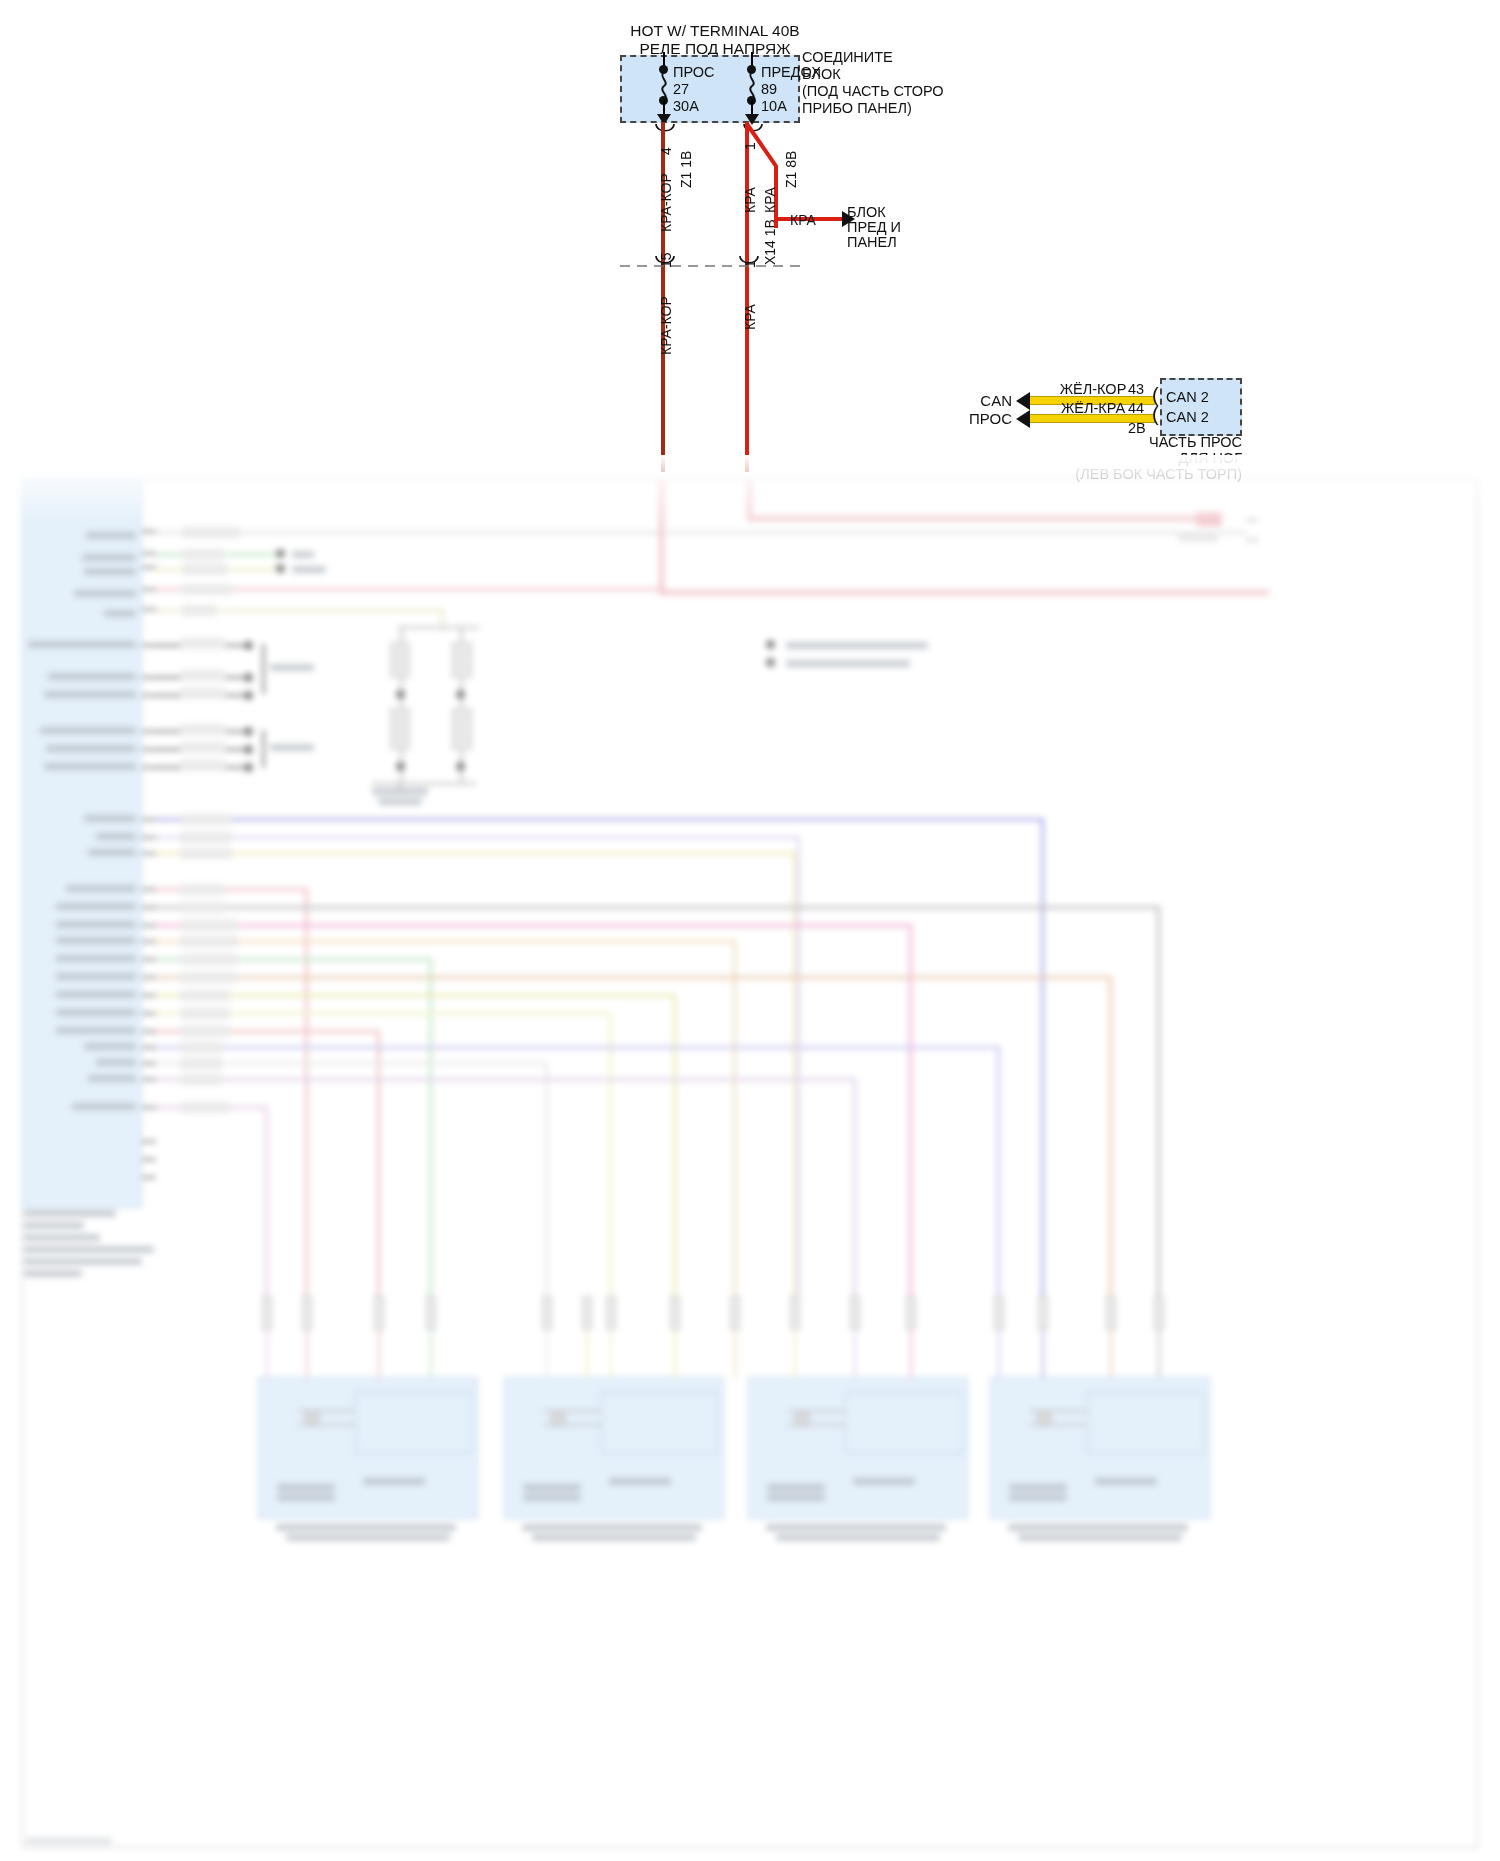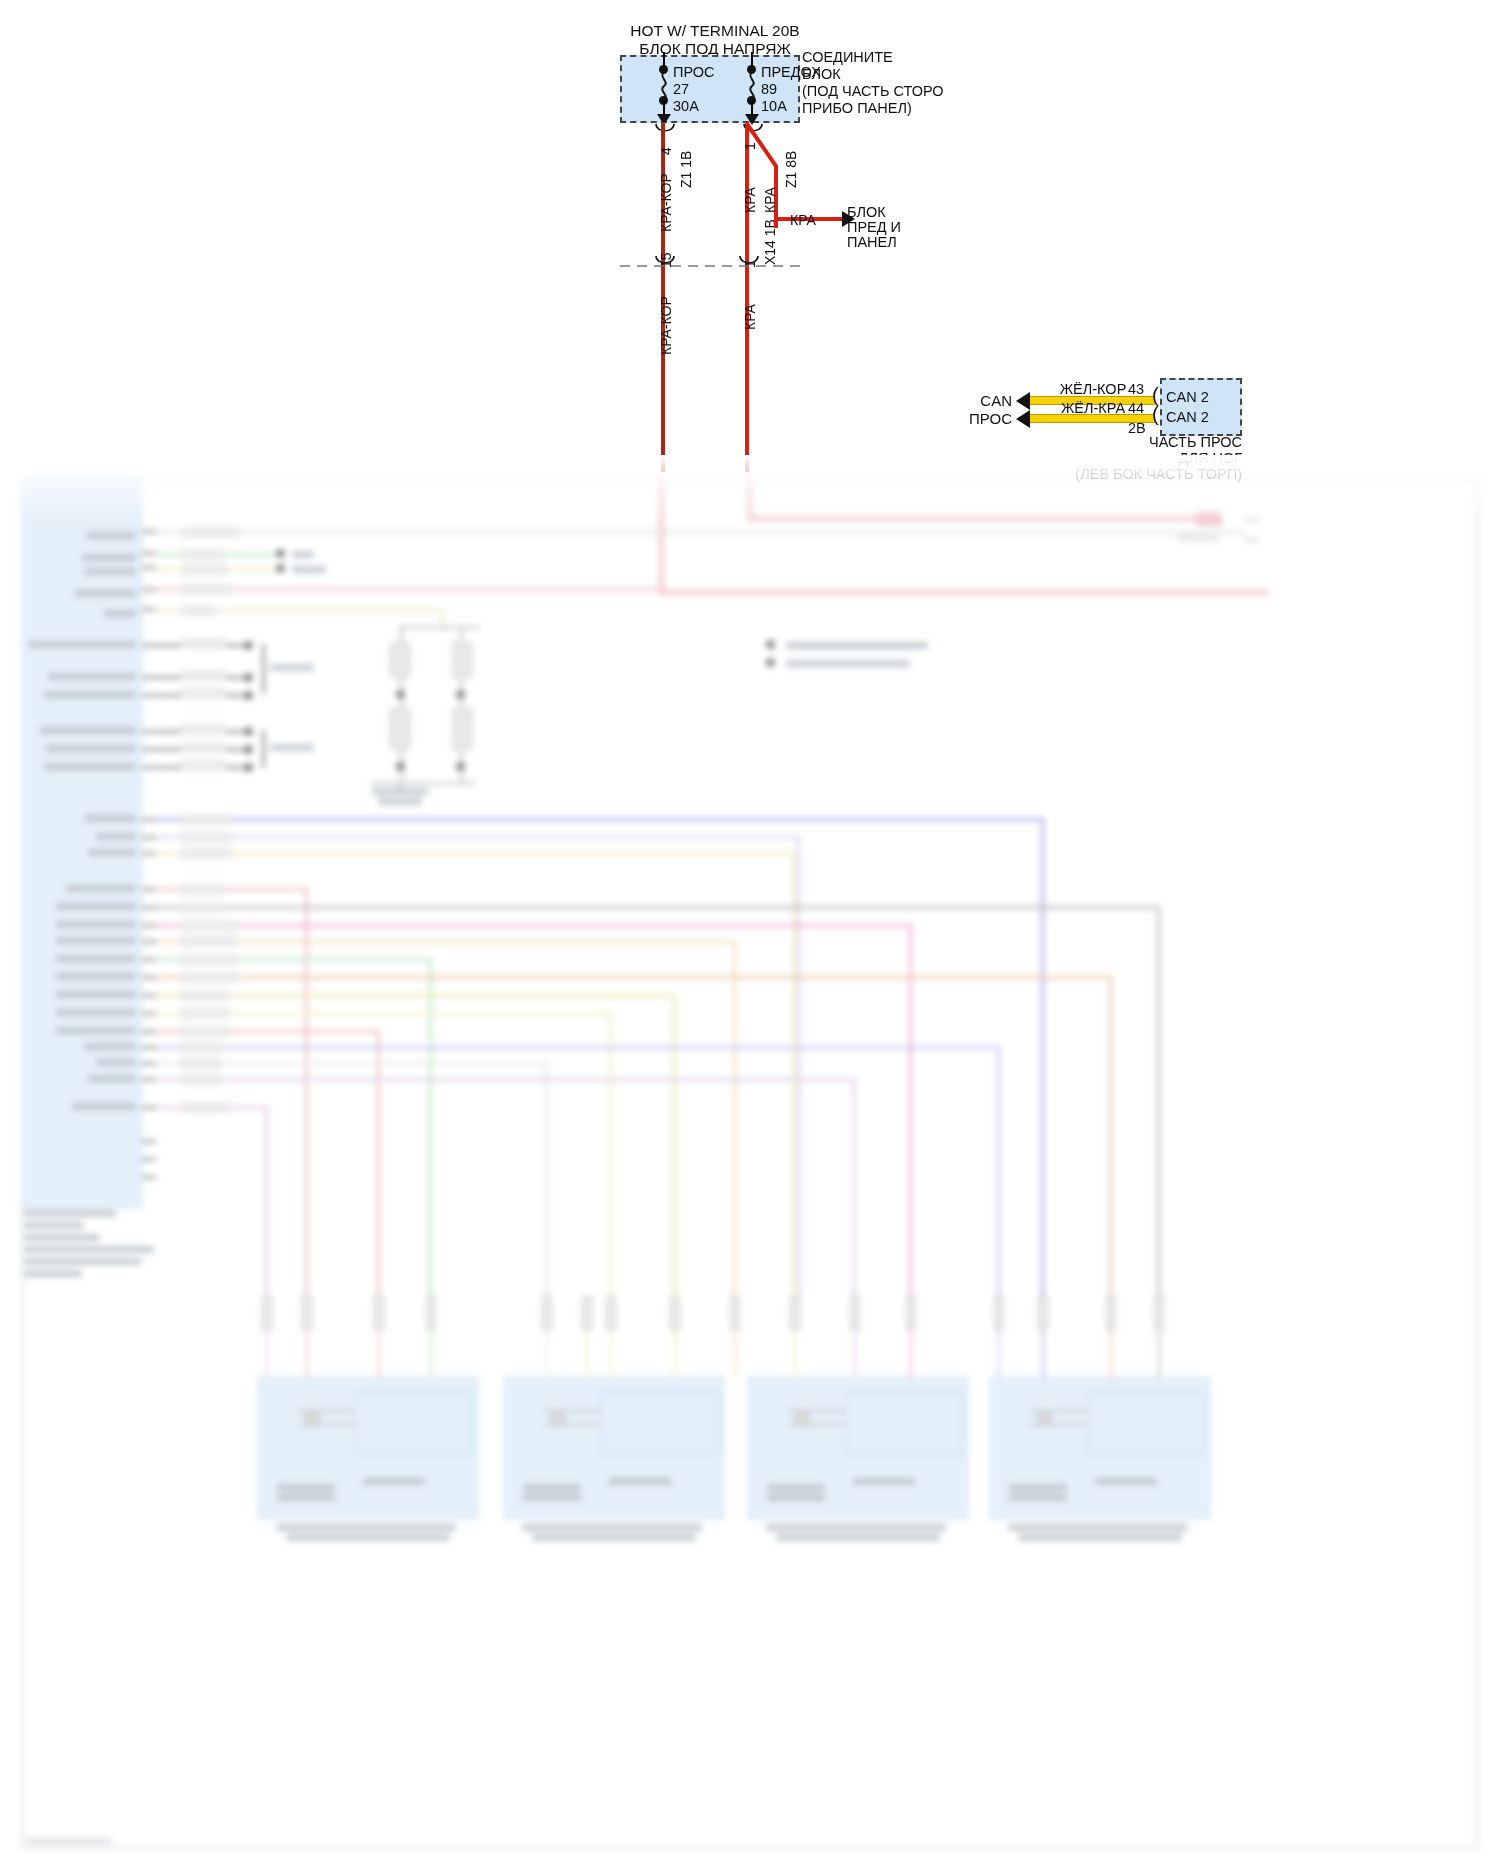--- a/index.html
+++ b/index.html
@@ -365,22 +365,22 @@
       <div class="bwire" style="left:659px;top:590px;width:610px;height:5px;background:#e8a0a6;"></div>
       <div class="bwire" style="left:747px;top:478px;width:5px;height:42px;background:#e8a0a6;"></div>
       <div class="bwire" style="left:747px;top:516px;width:462px;height:5px;background:#e8a0a6;"></div>
     </div>
 
     <div class="btext" style="left:26px;top:1838px;width:86px;height:6px;opacity:.45;"></div>
   </div>
 
   <div>
 
-    <div class="txt c" style="left:545px;top:22px;width:340px;font-size:15.5px;">HOT W/ TERMINAL 20B</div>
-    <div class="txt c" style="left:545px;top:40px;width:340px;font-size:15.5px;">БЛОК ПОД НАПРЯЖ</div>
+    <div class="txt c" style="left:545px;top:22px;width:340px;font-size:15.5px;">HOT W/ TERMINAL 40B</div>
+    <div class="txt c" style="left:545px;top:40px;width:340px;font-size:15.5px;">РЕЛЕ ПОД НАПРЯЖ</div>
 
     <div class="modbox" style="left:620px;top:55px;width:180px;height:68px;"></div>
 
     <div>
       <div class="line" style="left:663px;top:52px;width:2px;height:18px;"></div>
       <div class="fuse-dot" style="left:659px;top:65px;"></div>
       <svg class="squig" width="16" height="28" style="left:656px;top:72px;" viewBox="0 0 16 28">
         <path d="M8 0 C 2 5, 14 10, 8 14 C 2 19, 14 23, 8 28" fill="none" stroke="#111" stroke-width="2"></path>
       </svg>
       <div class="fuse-dot" style="left:659px;top:96px;"></div>

